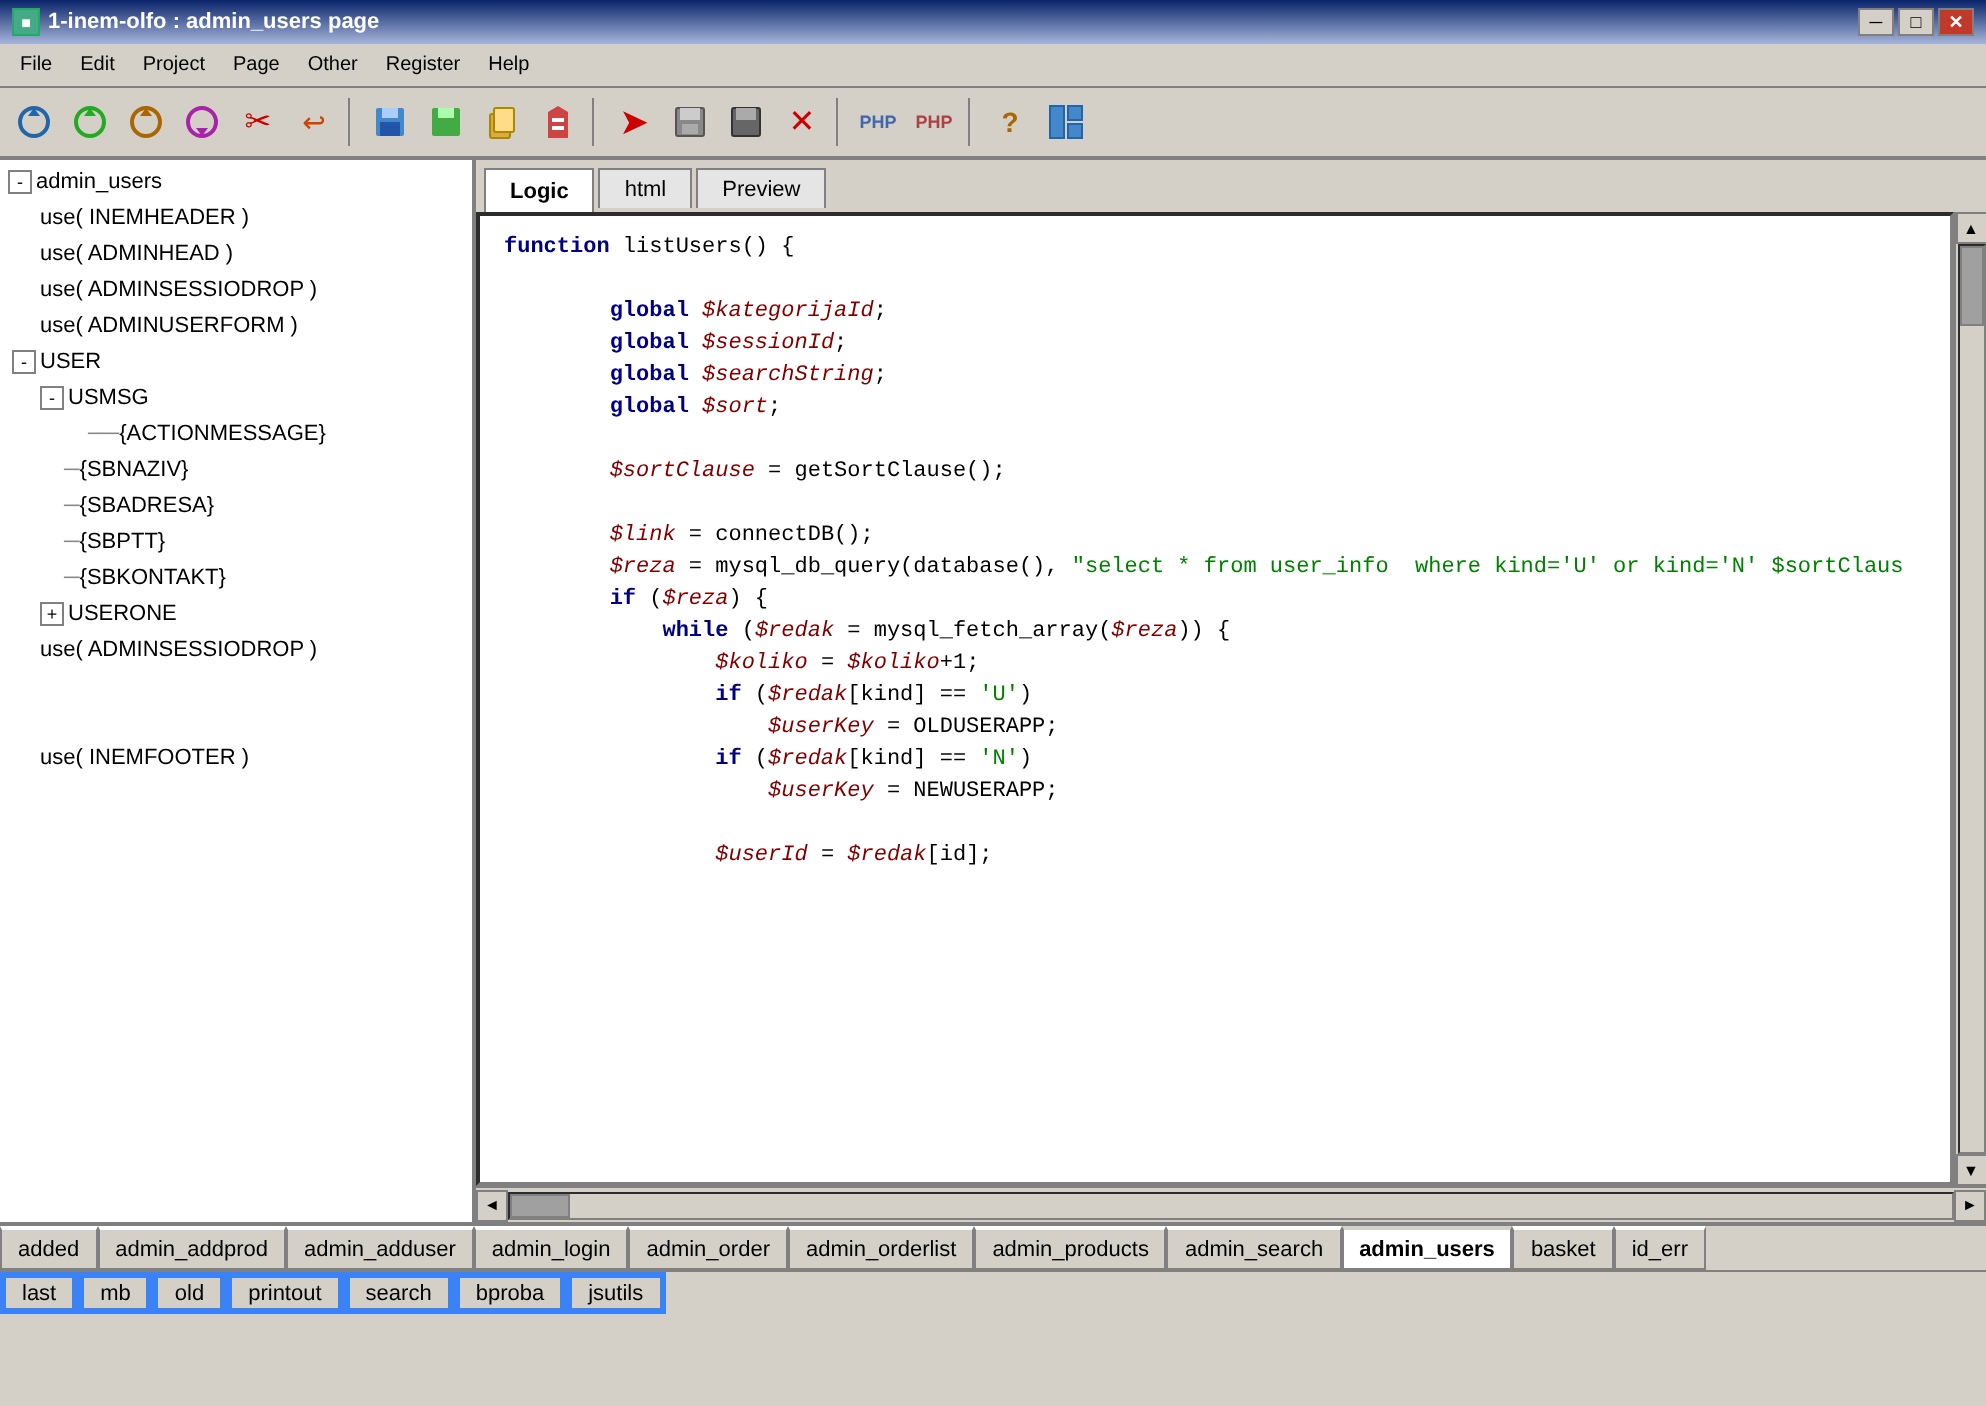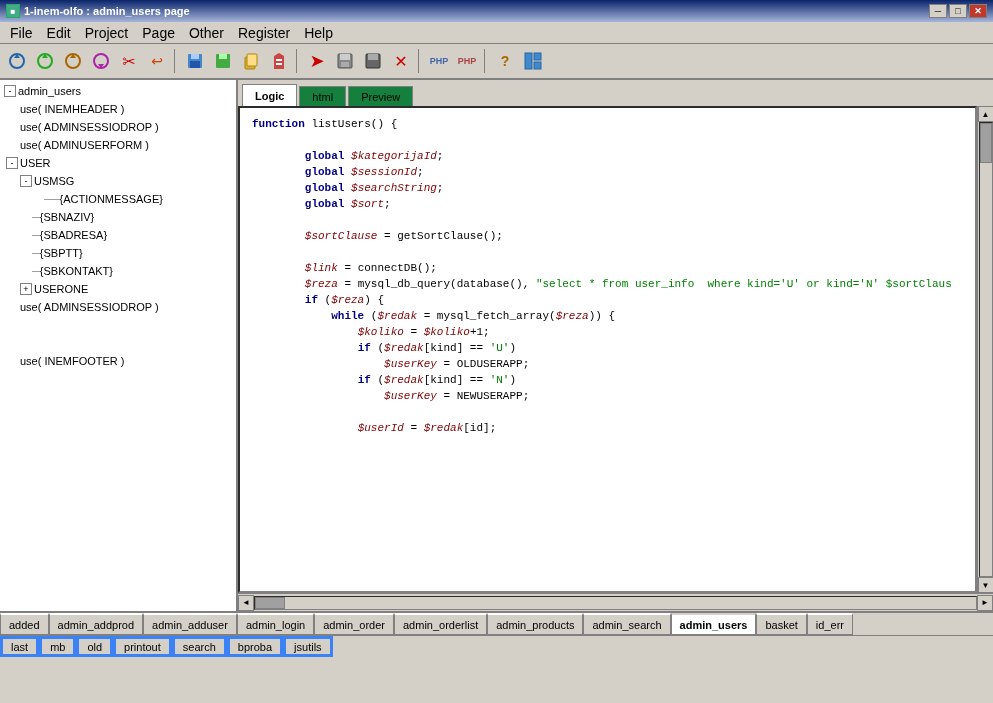--- a/index.html
+++ b/index.html
@@ -33,21 +33,21 @@
       border-bottom: 1px solid #808080;
       padding: 2px 4px;
       display: flex;
       align-items: center;
       gap: 2px;
       height: 22px;
     }
     .menu-item {
       padding: 2px 6px;
       cursor: pointer;
-      font-size: 14px;
+      font-size: 10px;
     }
 
     
     .toolbar {
       background: #d4d0c8;
       border-bottom: 2px solid #808080;
       padding: 2px 4px;
       display: flex;
       align-items: center;
       gap: 2px;
@@ -98,28 +98,28 @@
       flex: 1;
       display: flex;
       flex-direction: column;
       background: #d4d0c8;
       overflow: hidden;
     }
 
     
     .tabs {
       display: flex;
-      align-items: flex-end;
+      align-items: flex-start;
       background: #d4d0c8;
       padding: 4px 4px 0 4px;
       height: 26px;
     }
     .tab {
       padding: 2px 12px;
-      background: #15803d;
+      background: #e5e5e5;
       border: 1px solid #808080;
       border-bottom: none;
       cursor: pointer;
       font-size: 11px;
       margin-right: 2px;
       height: 20px;
       display: flex; align-items: center;
     }
     .tab.active {
       background: white;
@@ -376,20 +376,23 @@
 
 <div class="main-area">
 
   <div class="left-panel">
     <div class="tree-item">
       <span class="tree-expand">-</span>
       <span>admin_users</span>
     </div>
     <div class="tree-item" style="padding-left:18px;align-items:flex-end;">
       <span>use( INEMHEADER )</span>
+    </div>
+    <div class="tree-item" style="padding-left:18px;">
+      <span>use( ADMINHEAD )</span>
     </div>
     <div class="tree-item" style="padding-left:18px;">
       <span>use( ADMINSESSIODROP )</span>
     </div>
     <div class="tree-item" style="padding-left:18px;">
       <span>use( ADMINUSERFORM )</span>
     </div>
     <div class="tree-item" style="padding-left:4px;">
       <span class="tree-expand">-</span>
       <span>USER</span>

